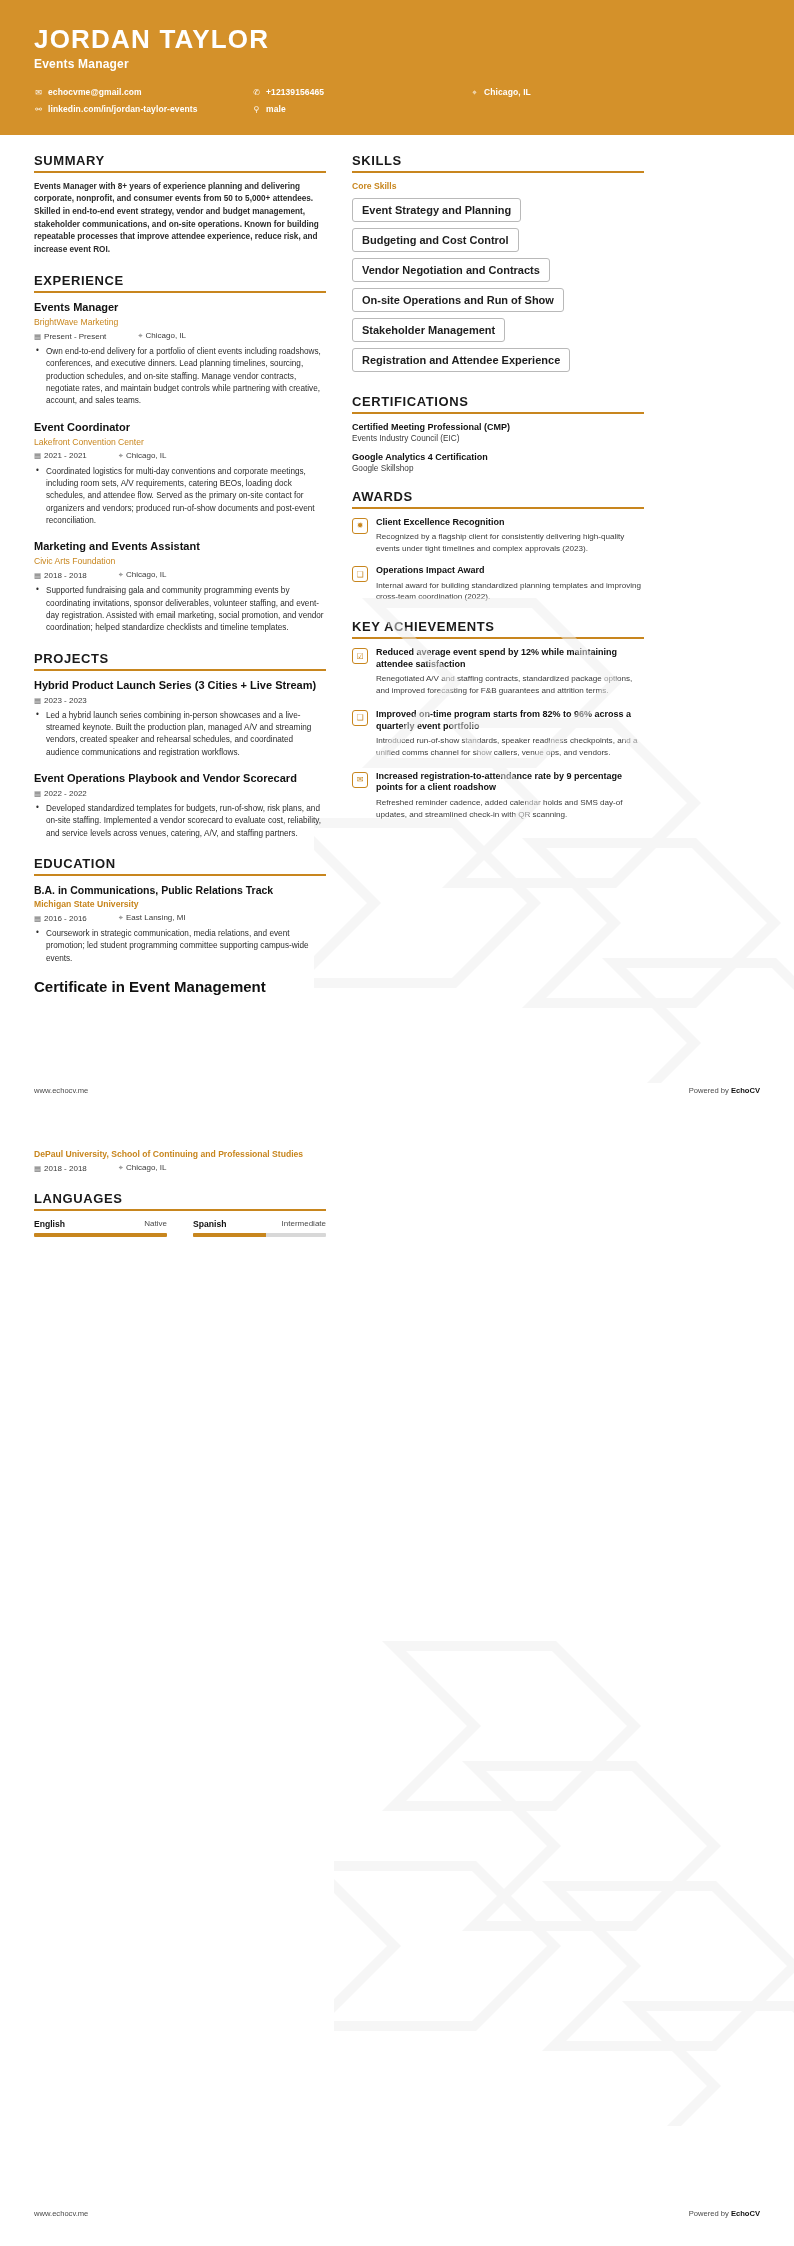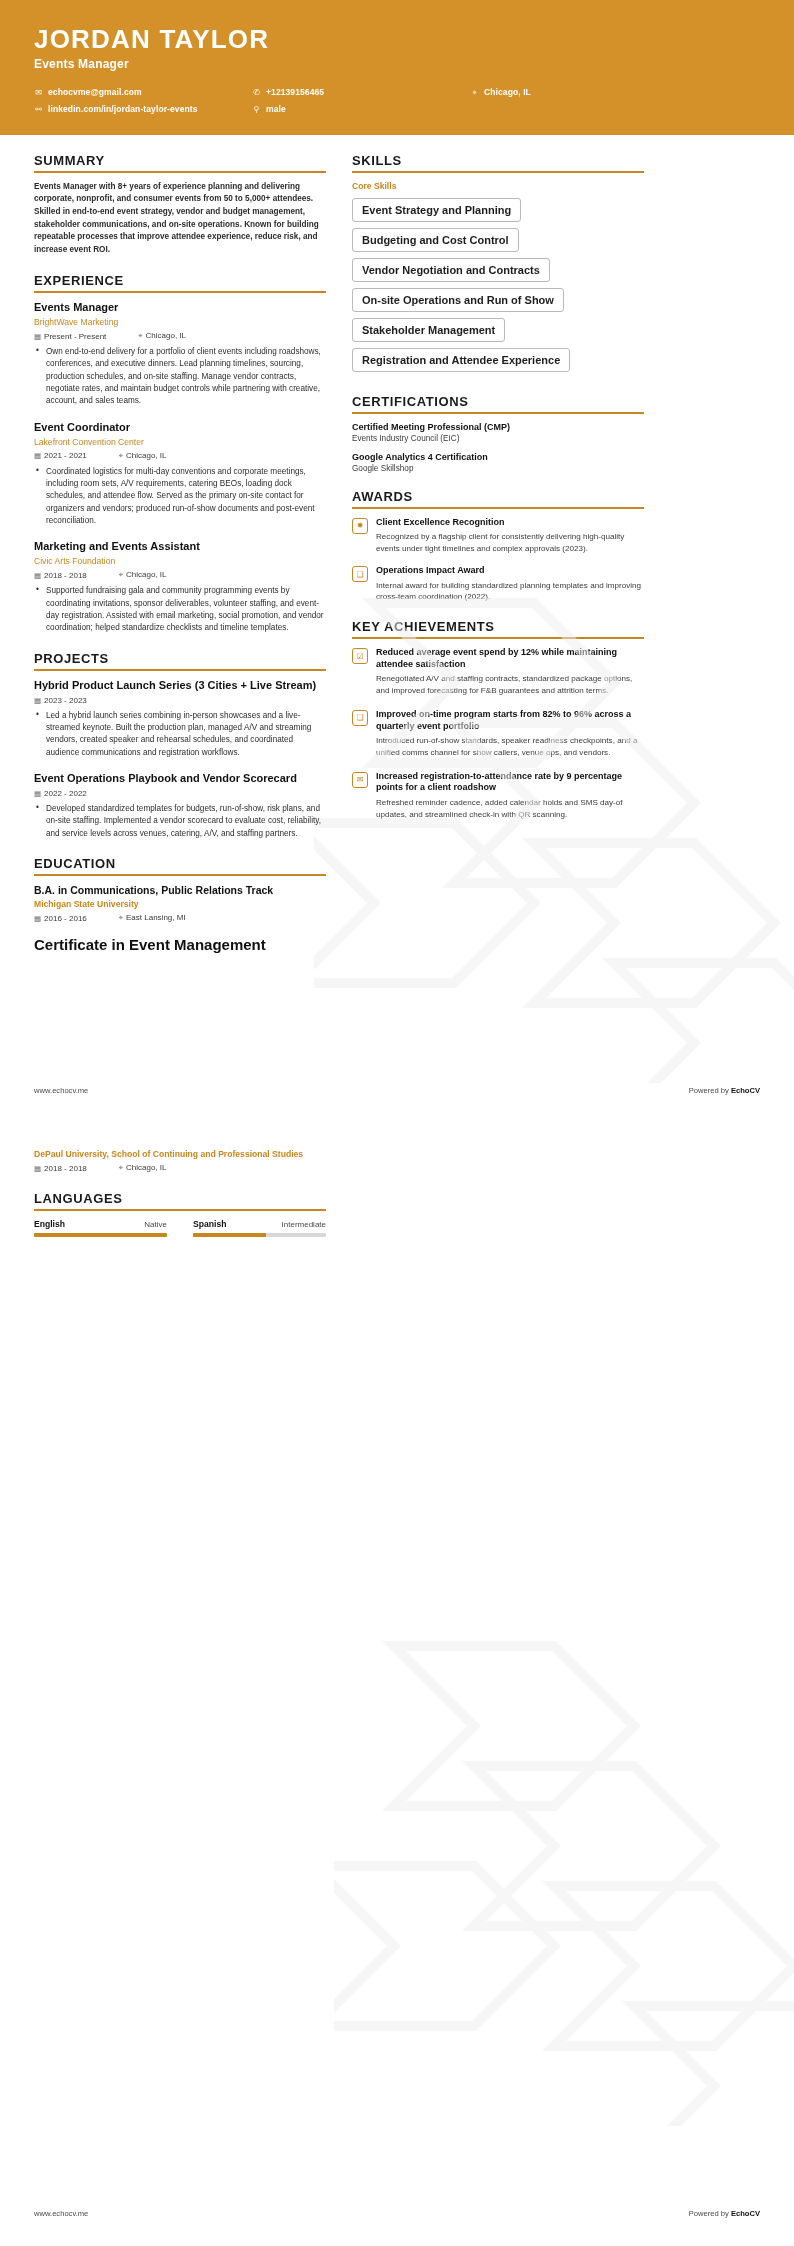--- a/index.html
+++ b/index.html
@@ -181,21 +181,21 @@
   .ach-desc { font-size: 8.1px; line-height: 1.45; color: #3b3b3b; margin-top: 3px; }
 
   .edu-title { font-size: 10.5px; font-weight: bold; color: #111; }
   .edu-org { font-size: 8.6px; font-weight: bold; color: #c8861e; margin-top: 3px; }
   .edu-plain { font-size: 15px; font-weight: bold; color: #111; margin-top: 12px; }
 
   
   .langs { display: flex; gap: 26px; }
   .lang { width: 133px; }
   .lang-row {
-    display: flex; justify-content: space-between; align-items: center;
+    display: flex; justify-content: space-between; align-items: flex-start;
     font-size: 8.6px;
     gap: 44px;
   }
   .lang-name { font-weight: bold; color: #111; }
   .lang-level { color: #4a4a4a; font-size: 8px; }
   .lang-bar {
     height: 4px; background: #d8d8d8; margin-top: 4px; border-radius: 1px;
     position: relative; overflow: hidden;
   }
   .lang-bar i { display: block; height: 100%; background: #c8861e; }
@@ -340,20 +340,23 @@
 
       <div class="sec">
         <div class="sec-title">EDUCATION</div>
         <div class="job">
           <div class="edu-title">B.A. in Communications, Public Relations Track</div>
           <div class="edu-org">Michigan State University</div>
           <div class="job-meta">
             <div><span class="mi">▦</span><span>2016 - 2016</span></div>
             <div><span class="mi">⌖</span><span>East Lansing, MI</span></div>
           </div>
+          <ul class="bullets">
+            <li>Coursework in strategic communication, media relations, and event promotion; led student programming committee supporting campus-wide events.</li>
+          </ul>
         </div>
         <div class="edu-plain">Certificate in Event Management</div>
       </div>
 
     </div>
 
     <div class="col-right">
 
       <div class="sec">
         <div class="sec-title">SKILLS</div>

